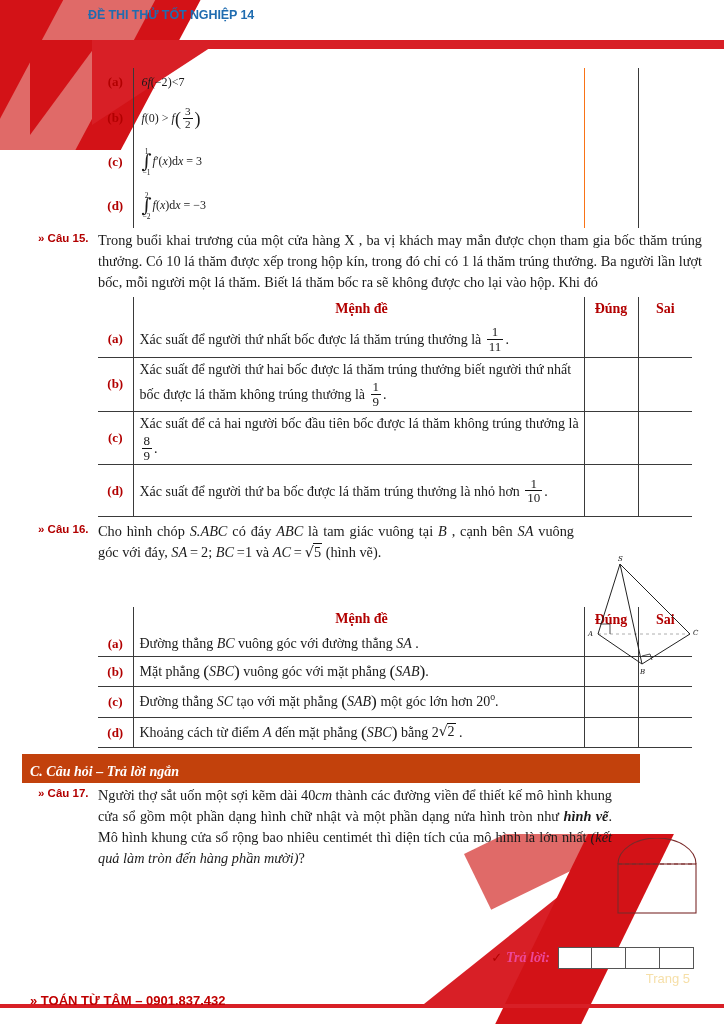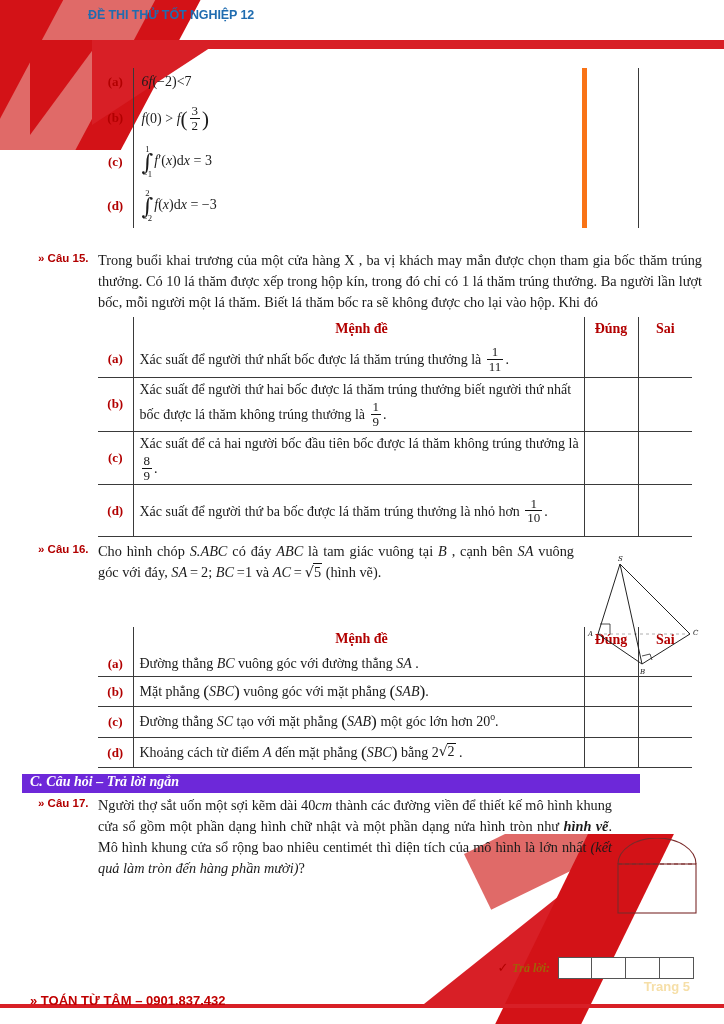--- a/index.html
+++ b/index.html
@@ -68,44 +68,44 @@
   .mtable tr.row { border-bottom:1px solid #3a3a3a; }
   .mtable tr.row > td { border-bottom:1px solid #3a3a3a; }
   .hdr-menhde { text-align:center; color:#b20000; font-weight:bold; font-size:14px; }
   .hdr-dung, .hdr-sai { text-align:center; color:#b20000; font-weight:bold; font-size:14px; }
 
   
   .toptable { border-collapse:collapse; width:594px; margin-left:98px; }
   .toptable td { border-bottom:1px solid #3a3a3a; padding:3px 4px; vertical-align:middle; }
   .toptable td.c-lbl { width:35px; border-right:1px solid #3a3a3a; border-bottom:none; text-align:center;
                        color:#b20000; font-weight:bold; font-size:13px; }
-  .toptable td.c-stmt { border-right:5px solid #f97316; border-bottom:none; font-size:14px; padding-left:8px; }
+  .toptable td.c-stmt { border-right:1px solid #f97316; border-bottom:none; font-size:12px; padding-left:8px; }
   .toptable td.c-mark { width:54px; border-right:1px solid #3a3a3a; border-bottom:none; }
   .toptable td.c-mark.last { border-right:none; }
   .toptable tr > td { border-bottom:1px solid #3a3a3a; }
   .toptable tr:first-child > td { border-top:none; }
 
   
   .q { position:relative; margin:0; padding:0; }
   .q-head { display:flex; align-items:flex-start; }
   .q-tag {
     color:#b20000; font-family:"Liberation Sans", sans-serif; font-weight:bold;
     font-size:11.5px; white-space:nowrap; padding-top:2px; padding-left:38px; width:98px;
   }
   .q-body { flex:1; font-size:14.3px; line-height:1.47; text-align:justify; padding-right:22px; }
 
   
   .sec-bar {
-    margin-left:22px; width:618px; background:#6d28d9; color:#ffffff;
-    font-style:italic; font-weight:bold; font-size:14px; padding:0 0 3px 8px;
+    margin-left:22px; width:618px; background:#c2410c; color:#ffffff;
+    font-style:italic; font-weight:bold; font-size:14px; padding:10px 0 3px 8px;
   }
 
   
   .answer-row { display:flex; align-items:center; justify-content:flex-end; padding-right:30px; margin-top:16px; }
-  .answer-label { color:#a16207; font-style:italic; font-weight:bold; font-size:12px; margin-right:8px; }
+  .answer-label { color:#ec4899; font-style:italic; font-weight:bold; font-size:14px; margin-right:8px; }
   .answer-check { color:#b20000; margin-right:4px; font-size:13px; }
   .answer-cells { display:flex; }
   .answer-cells .cell { width:34px; height:22px; border:1px solid #555; border-left:none; background:#fff; }
   .answer-cells .cell:first-child { border-left:1px solid #555; }
 
   
   .footer-line { position:absolute; left:0; bottom:16px; width:724px; height:4px; background:#d81f26; z-index:3; }
   .footer-text {
     position:absolute; left:30px; bottom:16px; color:#c00000;
     font-family:"Liberation Sans", sans-serif; font-weight:bold; font-size:13px; z-index:6;
@@ -118,22 +118,22 @@
   }
   .ftr-band-dark {
     left:120px; top:-60px; width:86px; height:300px; background:#d31217;
     transform: skewX(-26deg);
   }
   .ftr-tri {
     left:0px; top:50px; width:0; height:0;
     border-right:150px solid #d81f26; border-top:120px solid transparent;
   }
   .ftr-page {
-    position:absolute; right:34px; bottom:30px; color:#f6dfa8;
-    font-family:"Liberation Sans", sans-serif; font-size:13px; z-index:9;font-weight:bold;
+    position:absolute; right:34px; bottom:38px; color:#f6dfa8;
+    font-family:"Liberation Sans", sans-serif; font-size:13px; z-index:9;
   }
 
   
   .fig-pyramid { position:absolute; right:14px; top:556px; width:130px; height:120px; z-index:5; }
   
   .fig-window { position:absolute; right:18px; top:838px; width:98px; height:78px; z-index:5; }
 
   .khido { padding-left:98px; font-size:14.3px; margin-top:14px; }
   .b-it { font-style:italic; font-weight:bold; }
   .it { font-style:italic; }
@@ -141,21 +141,21 @@
 </head>
 <body>
 
 <div class="hdr-wrap">
   <div class="hdr-shape hdr-chev-dark"></div>
   <div class="hdr-shape hdr-chev-light"></div>
   <div class="hdr-shape hdr-tri2"></div>
   <div class="hdr-shape hdr-red-bar"></div>
   <div class="hdr-shape hdr-tri"></div>
 </div>
-<div class="hdr-title">ĐỀ THI THỬ TỐT NGHIỆP 12</div>
+<div class="hdr-title">ĐỀ THI THỬ TỐT NGHIỆP 14</div>
 
 <div class="page">
 
   <div style="height:68px"></div>
   <table class="toptable">
     <tbody>
         <tr>
       <td class="c-lbl">(a)</td>
       <td class="c-stmt" style="height:28px">
         <span class="it">6</span><span class="mi">f</span><span>(</span><span>−2</span><span>)</span><span>&lt;</span><span>7</span>
@@ -183,21 +183,21 @@
       <td class="c-lbl">(d)</td>
       <td class="c-stmt" style="height:44px">
         <span class="intg"><span class="lim">2</span><span class="sym">∫</span><span class="lim">−2</span></span><span class="mi">f</span><span>(</span><span class="mi">x</span><span>)</span>d<span class="mi">x</span> = −3
       </td>
       <td class="c-mark"></td>
       <td class="c-mark last"></td>
     </tr>
   </tbody>
     </table>
 
-  <div class="q" style="margin-top:22px;">
+  <div class="q" style="margin-top:2px;">
     <div class="q-head">
       <div class="q-tag">» Câu 15.</div>
       <div class="q-body">Trong buổi khai trương của một cửa hàng X , ba vị khách may mắn được chọn tham gia bốc thăm trúng thưởng. Có 10 lá thăm được xếp trong hộp kín, trong đó chỉ có 1 lá thăm trúng thưởng. Ba người lần lượt bốc, mỗi người một lá thăm. Biết lá thăm bốc ra sẽ không được cho lại vào hộp. Khi đó</div>
     </div>
   </div>
 
   <table class="mtable" style="margin-top:4px;">
     <tbody>
         <tr>
       <td class="c-lbl"></td>

